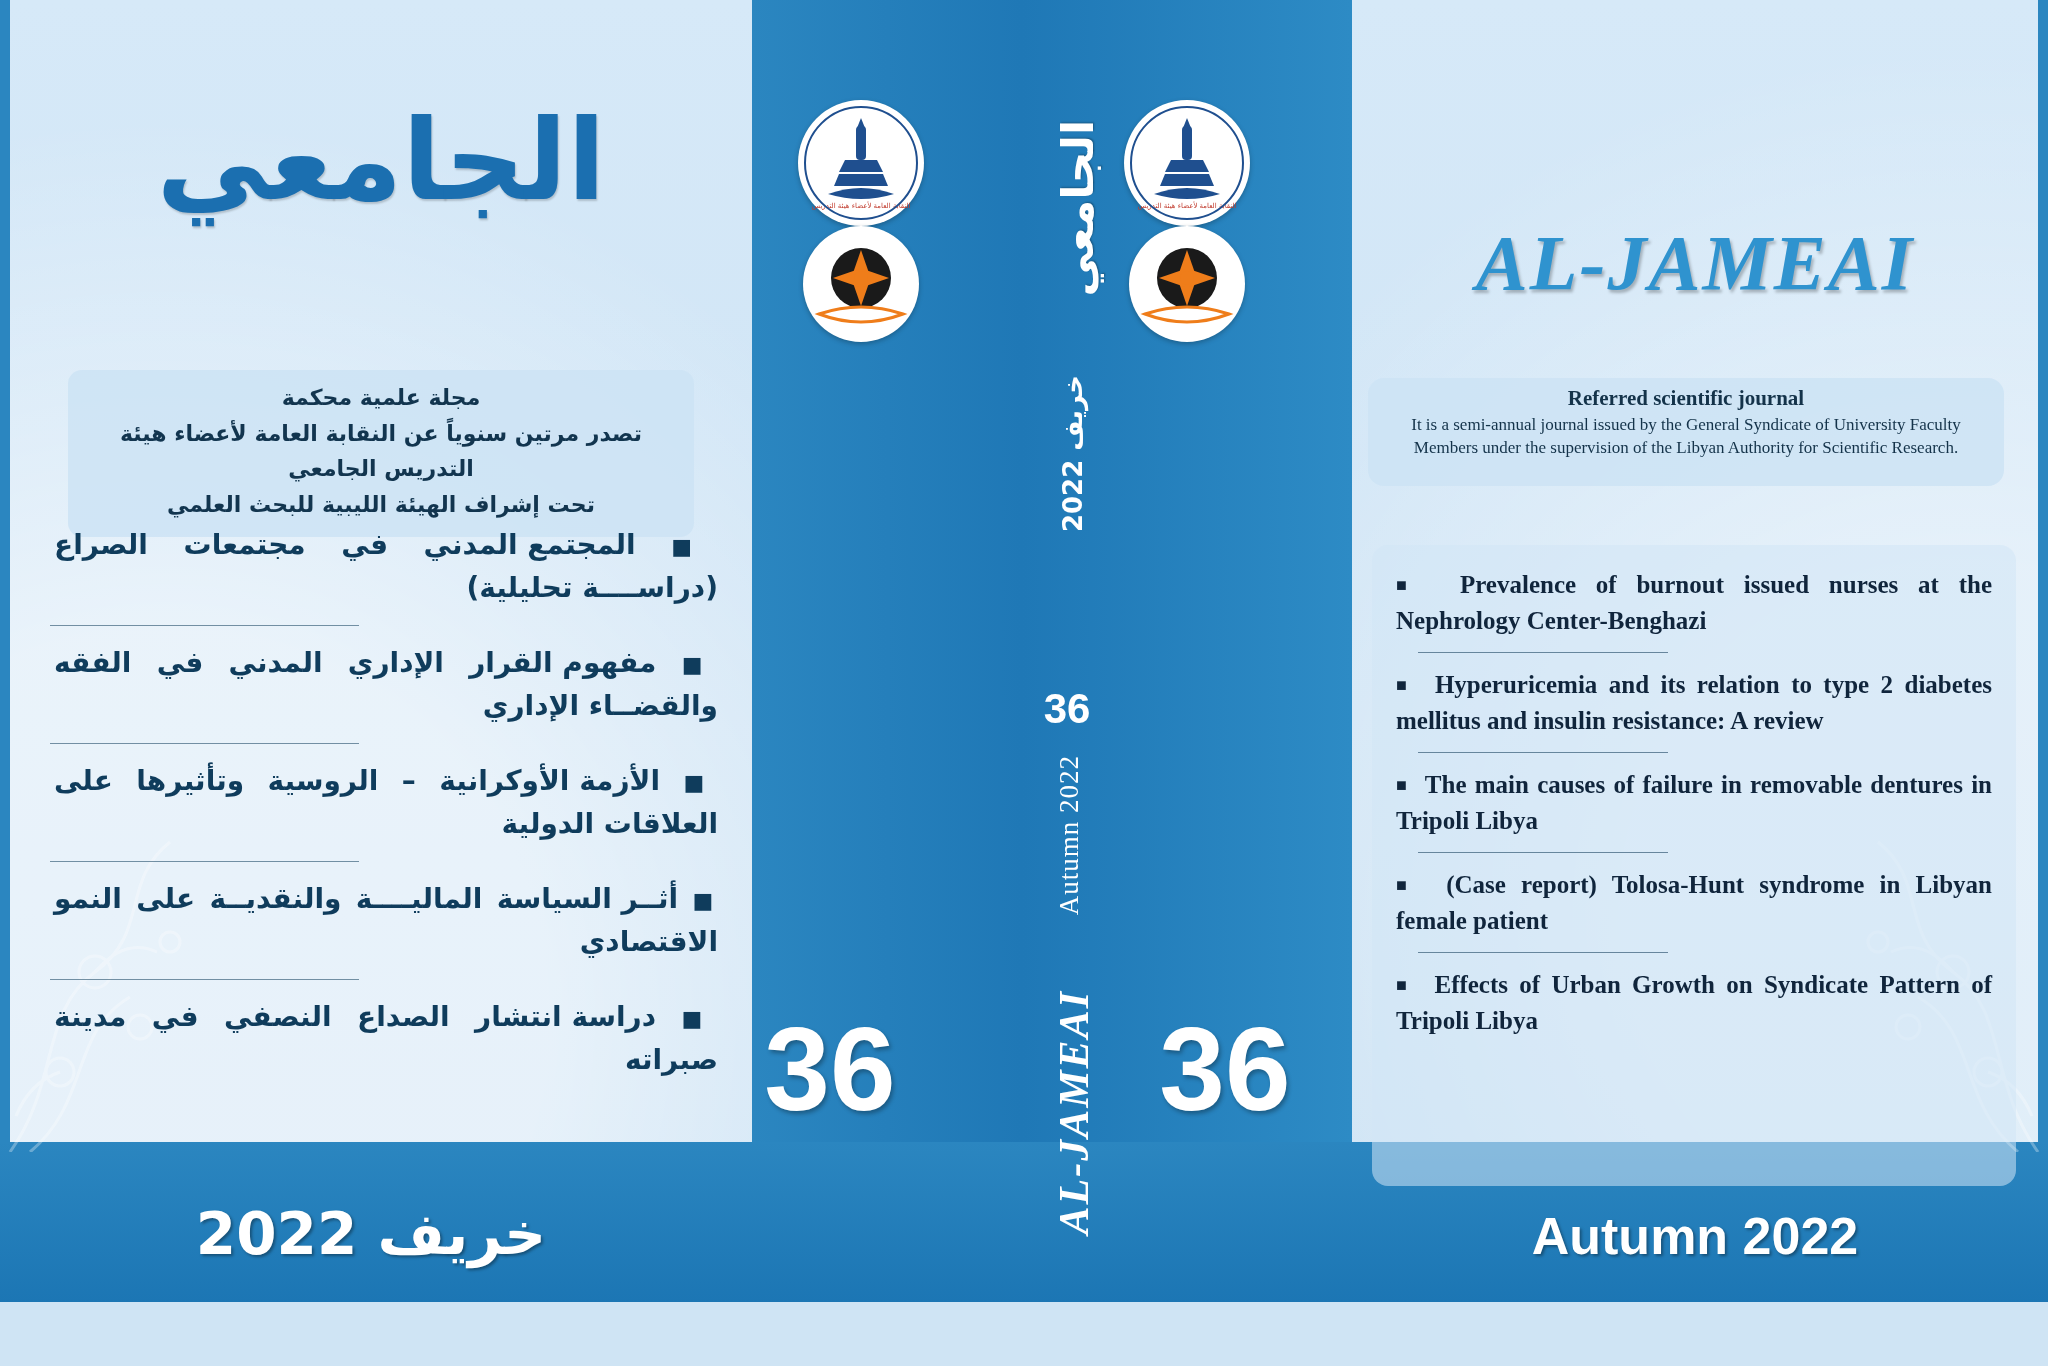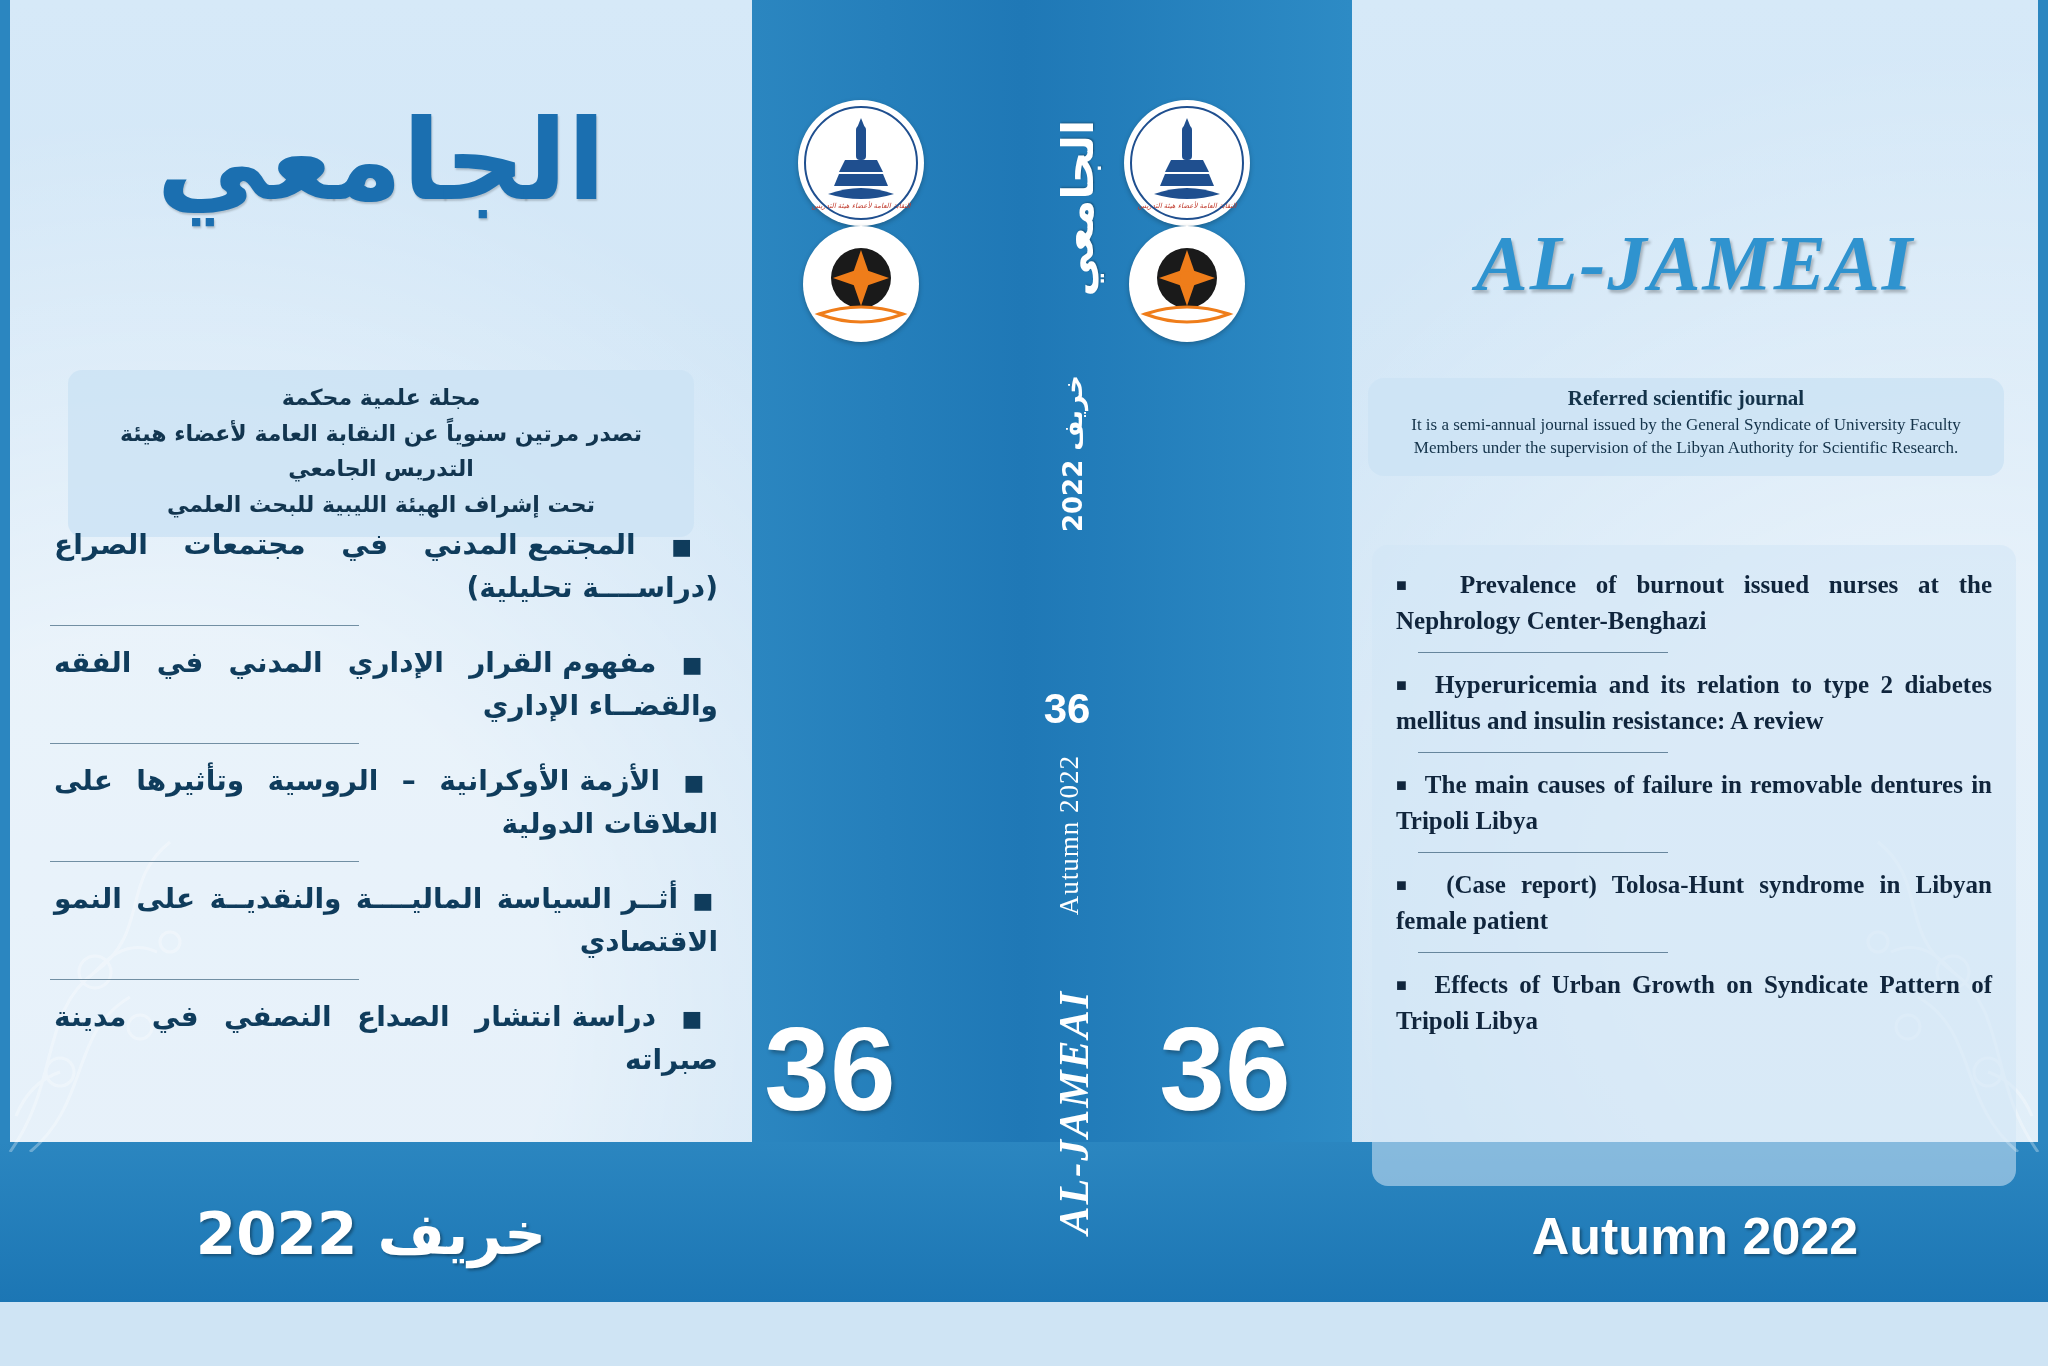--- a/index.html
+++ b/index.html
@@ -84,21 +84,20 @@
     font-size:58px;font-weight:bold;
     text-shadow:2px 2px 3px rgba(0,0,0,.35);
   }
 
   
   .spine-inner{position:absolute;left:752px;top:0;width:600px;height:1366px;}
   .emblem{
     position:absolute;border-radius:50%;
     background:#ffffff;
     box-shadow:0 2px 5px rgba(0,0,0,.25);
-    font-style:italic;
   }
   .emblem.big{width:126px;height:126px;}
   .emblem.small{width:116px;height:116px;}
   .em-ring{
     position:absolute;inset:6px;border-radius:50%;
     border:2px solid #1f4f8f;
   }
   .spine-vert{
     position:absolute;
     color:#ffffff;
@@ -150,21 +149,21 @@
     position:absolute;top:218px;left:0;right:0;text-align:center;
     font-family:"Liberation Serif", serif;
     font-style:italic;font-weight:bold;
     font-size:78px;color:#2f93cf;
     letter-spacing:2px;
     text-shadow:2px 3px 3px rgba(0,0,0,.25);
   }
   .en-subbox{
     position:absolute;top:378px;left:16px;right:34px;
     background:rgba(205,227,245,.85);
-    border-radius:16px;padding:8px 18px 16px;
+    border-radius:16px;padding:8px 18px 26px;
     text-align:center;color:#14334a;
     font-family:"Liberation Serif", serif;
   }
   .en-subbox .head{font-size:21px;font-weight:bold;margin-bottom:2px;}
   .en-subbox .body{font-size:17px;line-height:1.38;}
   .en-panel{
     position:absolute;top:545px;left:20px;right:22px;bottom:30px;
     background:rgba(210,230,246,.55);
     border-radius:16px;
     padding:22px 24px;

